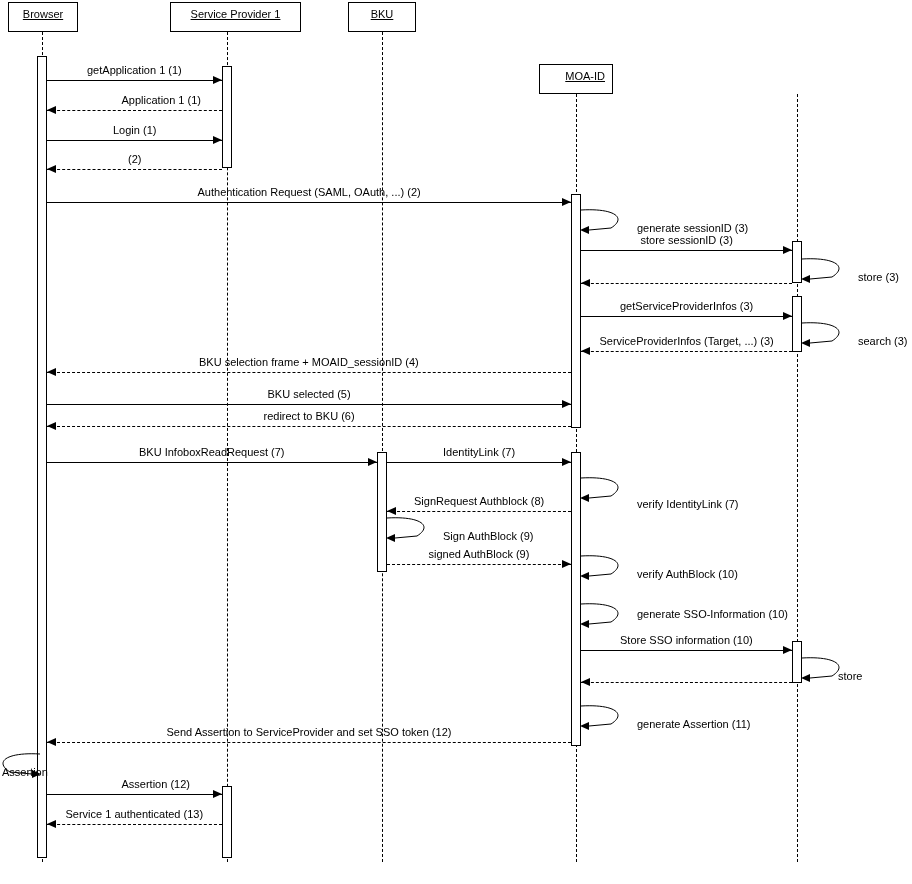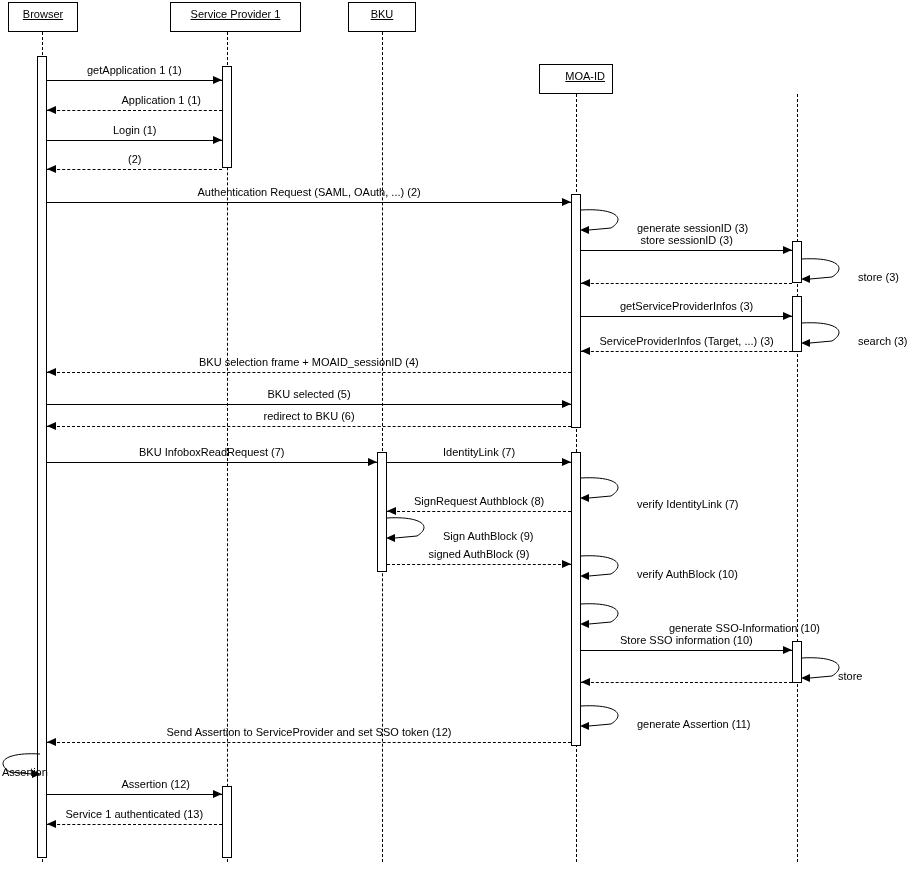--- a/index.html
+++ b/index.html
@@ -190,21 +190,21 @@
         <polygon points="8,18 8,26 -1,22" fill="#000"></polygon>
       </svg>
     </div>
     <div class="msg-label" style="left: 637px; top: 568px;">verify AuthBlock (10)</div>
     <div class="self-msg" style="left: 581px; top: 602px;">
       <svg width="48" height="30">
         <path d="M0,2 C34,0 46,10 30,20 L8,22" fill="none" stroke="#000" stroke-width="1"></path>
         <polygon points="8,18 8,26 -1,22" fill="#000"></polygon>
       </svg>
     </div>
-    <div class="msg-label" style="left: 637px; top: 622px; margin-left: 32px;">generate SSO-Information (10)</div>
+    <div class="msg-label" style="left: 637px; top: 608px;">generate SSO-Information (10)</div>
     <div class="msg-line" style="left: 581px; top: 650px; width: 211px;"></div>
     <div class="arrow right" style="top: 646px; left: 783px;"></div>
     <div class="msg-label" style="left: 620px; top: 634px;">Store SSO information (10)</div>
     <div class="self-msg" style="left: 802px; top: 656px;">
       <svg width="48" height="30">
         <path d="M0,2 C34,0 46,10 30,20 L8,22" fill="none" stroke="#000" stroke-width="1"></path>
         <polygon points="8,18 8,26 -1,22" fill="#000"></polygon>
       </svg>
     </div>
     <div class="msg-label" style="left: 838px; top: 670px;">store</div>

